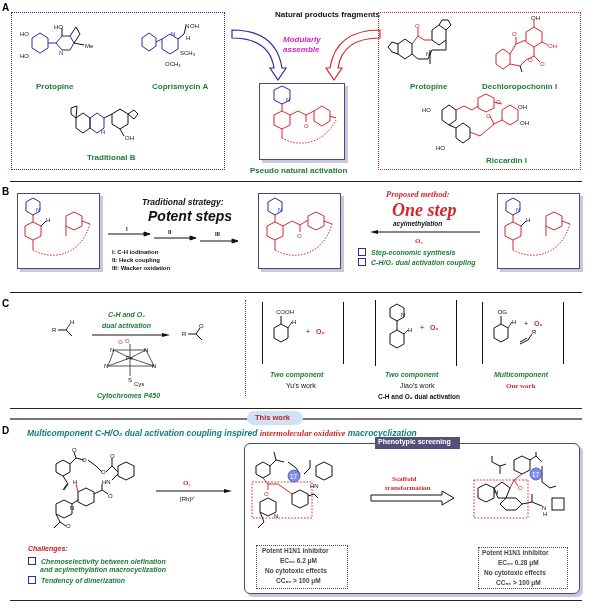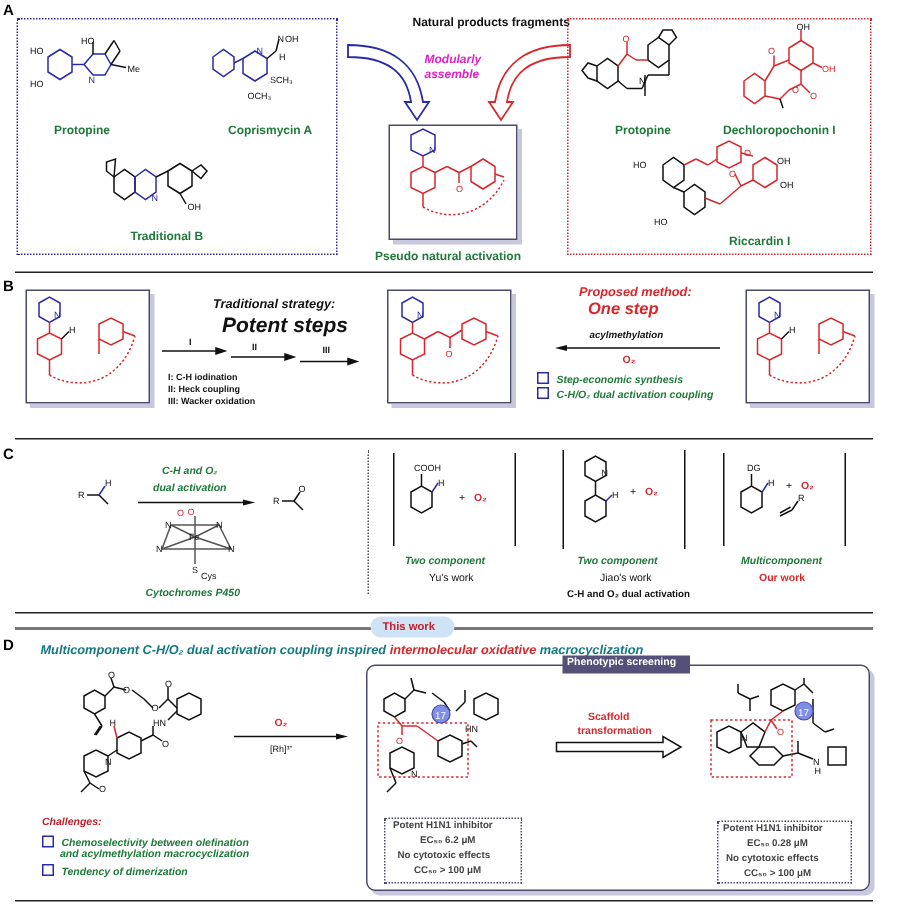--- a/index.html
+++ b/index.html
@@ -1,21 +1,21 @@
 <!DOCTYPE html>
 <html><head>
 <meta charset="utf-8">
 <style>
   html,body{margin:0;padding:0;background:#ffffff;}
   body{width:600px;height:608px;position:relative;overflow:hidden;font-family:"Liberation Sans",sans-serif;}
   .abs{position:absolute;}
   .panel-letter{position:absolute;font-weight:bold;font-size:10px;color:#000;}
   .lbl{position:absolute;font-weight:bold;font-size:8px;white-space:nowrap;}
   .green{color:#1f7a3a;}
-  .red{color:#d8262b;}
+  .red{color:#d8262b;font-family:Liberation Serif, serif;}
   .darkred{color:#c0202a;}
   .magenta{color:#e020c8;}
   .teal{color:#137a80;}
   .black{color:#111;}
   .ital{font-style:italic;}
   svg{position:absolute;overflow:visible;}
   .hline{position:absolute;height:1.4px;background:#222;}
   .box{position:absolute;box-sizing:border-box;}
   .chk{display:inline-block;width:6px;height:6px;border:1px solid #2a2aa8;margin-right:5px;vertical-align:-1px;}
 </style>
@@ -243,21 +243,21 @@
     <line x1="38" y1="29" x2="46" y2="24"></line>
     <polygon points="46,20 54,16 62,20 62,30 54,34 46,30"></polygon>
     <line x1="62" y1="25" x2="70" y2="28"></line>
     <line x1="13" y1="44" x2="13" y2="54"></line>
     <path d="M13,54 C30,64 60,62 70,28" stroke-dasharray="1.5,1.5"></path>
   </g>
   <text x="35" y="42" font-size="6" fill="#d8262b" font-family="Liberation Sans, sans-serif">O</text>
 </svg>
 
 <div class="lbl red ital" style="left:386px;top:189px;font-size:8.5px;">Proposed method:</div>
-<div class="lbl red ital" style="left:392px;top:200px;font-size:11px;">One step</div>
+<div class="lbl red ital" style="left:392px;top:200px;font-size:18px;">One step</div>
 <div class="lbl black ital" style="left:393px;top:220px;font-size:6.5px;">acylmethylation</div>
 <svg style="left:370px;top:228px;" width="112" height="8" viewBox="0 0 112 8">
   <line x1="6" y1="4" x2="110" y2="4" stroke="#111" stroke-width="1"></line>
   <polygon points="0,4 8,2 8,6" fill="#111"></polygon>
 </svg>
 <div class="lbl red" style="left:415px;top:237px;font-size:7px;">O₂</div>
 <div class="lbl green ital" style="left:358px;top:248px;font-size:7px;"><span class="chk"></span><span>Step-economic synthesis</span></div>
 <div class="lbl green ital" style="left:358px;top:258px;font-size:7px;"><span class="chk"></span><span>C-H/O₂ dual activation coupling</span></div>
 
 <div class="box" style="left:497px;top:193px;width:83px;height:76px;border:1.3px solid #4a4a6a;box-shadow:3px 3px 0 #c7c7dd;"></div>

